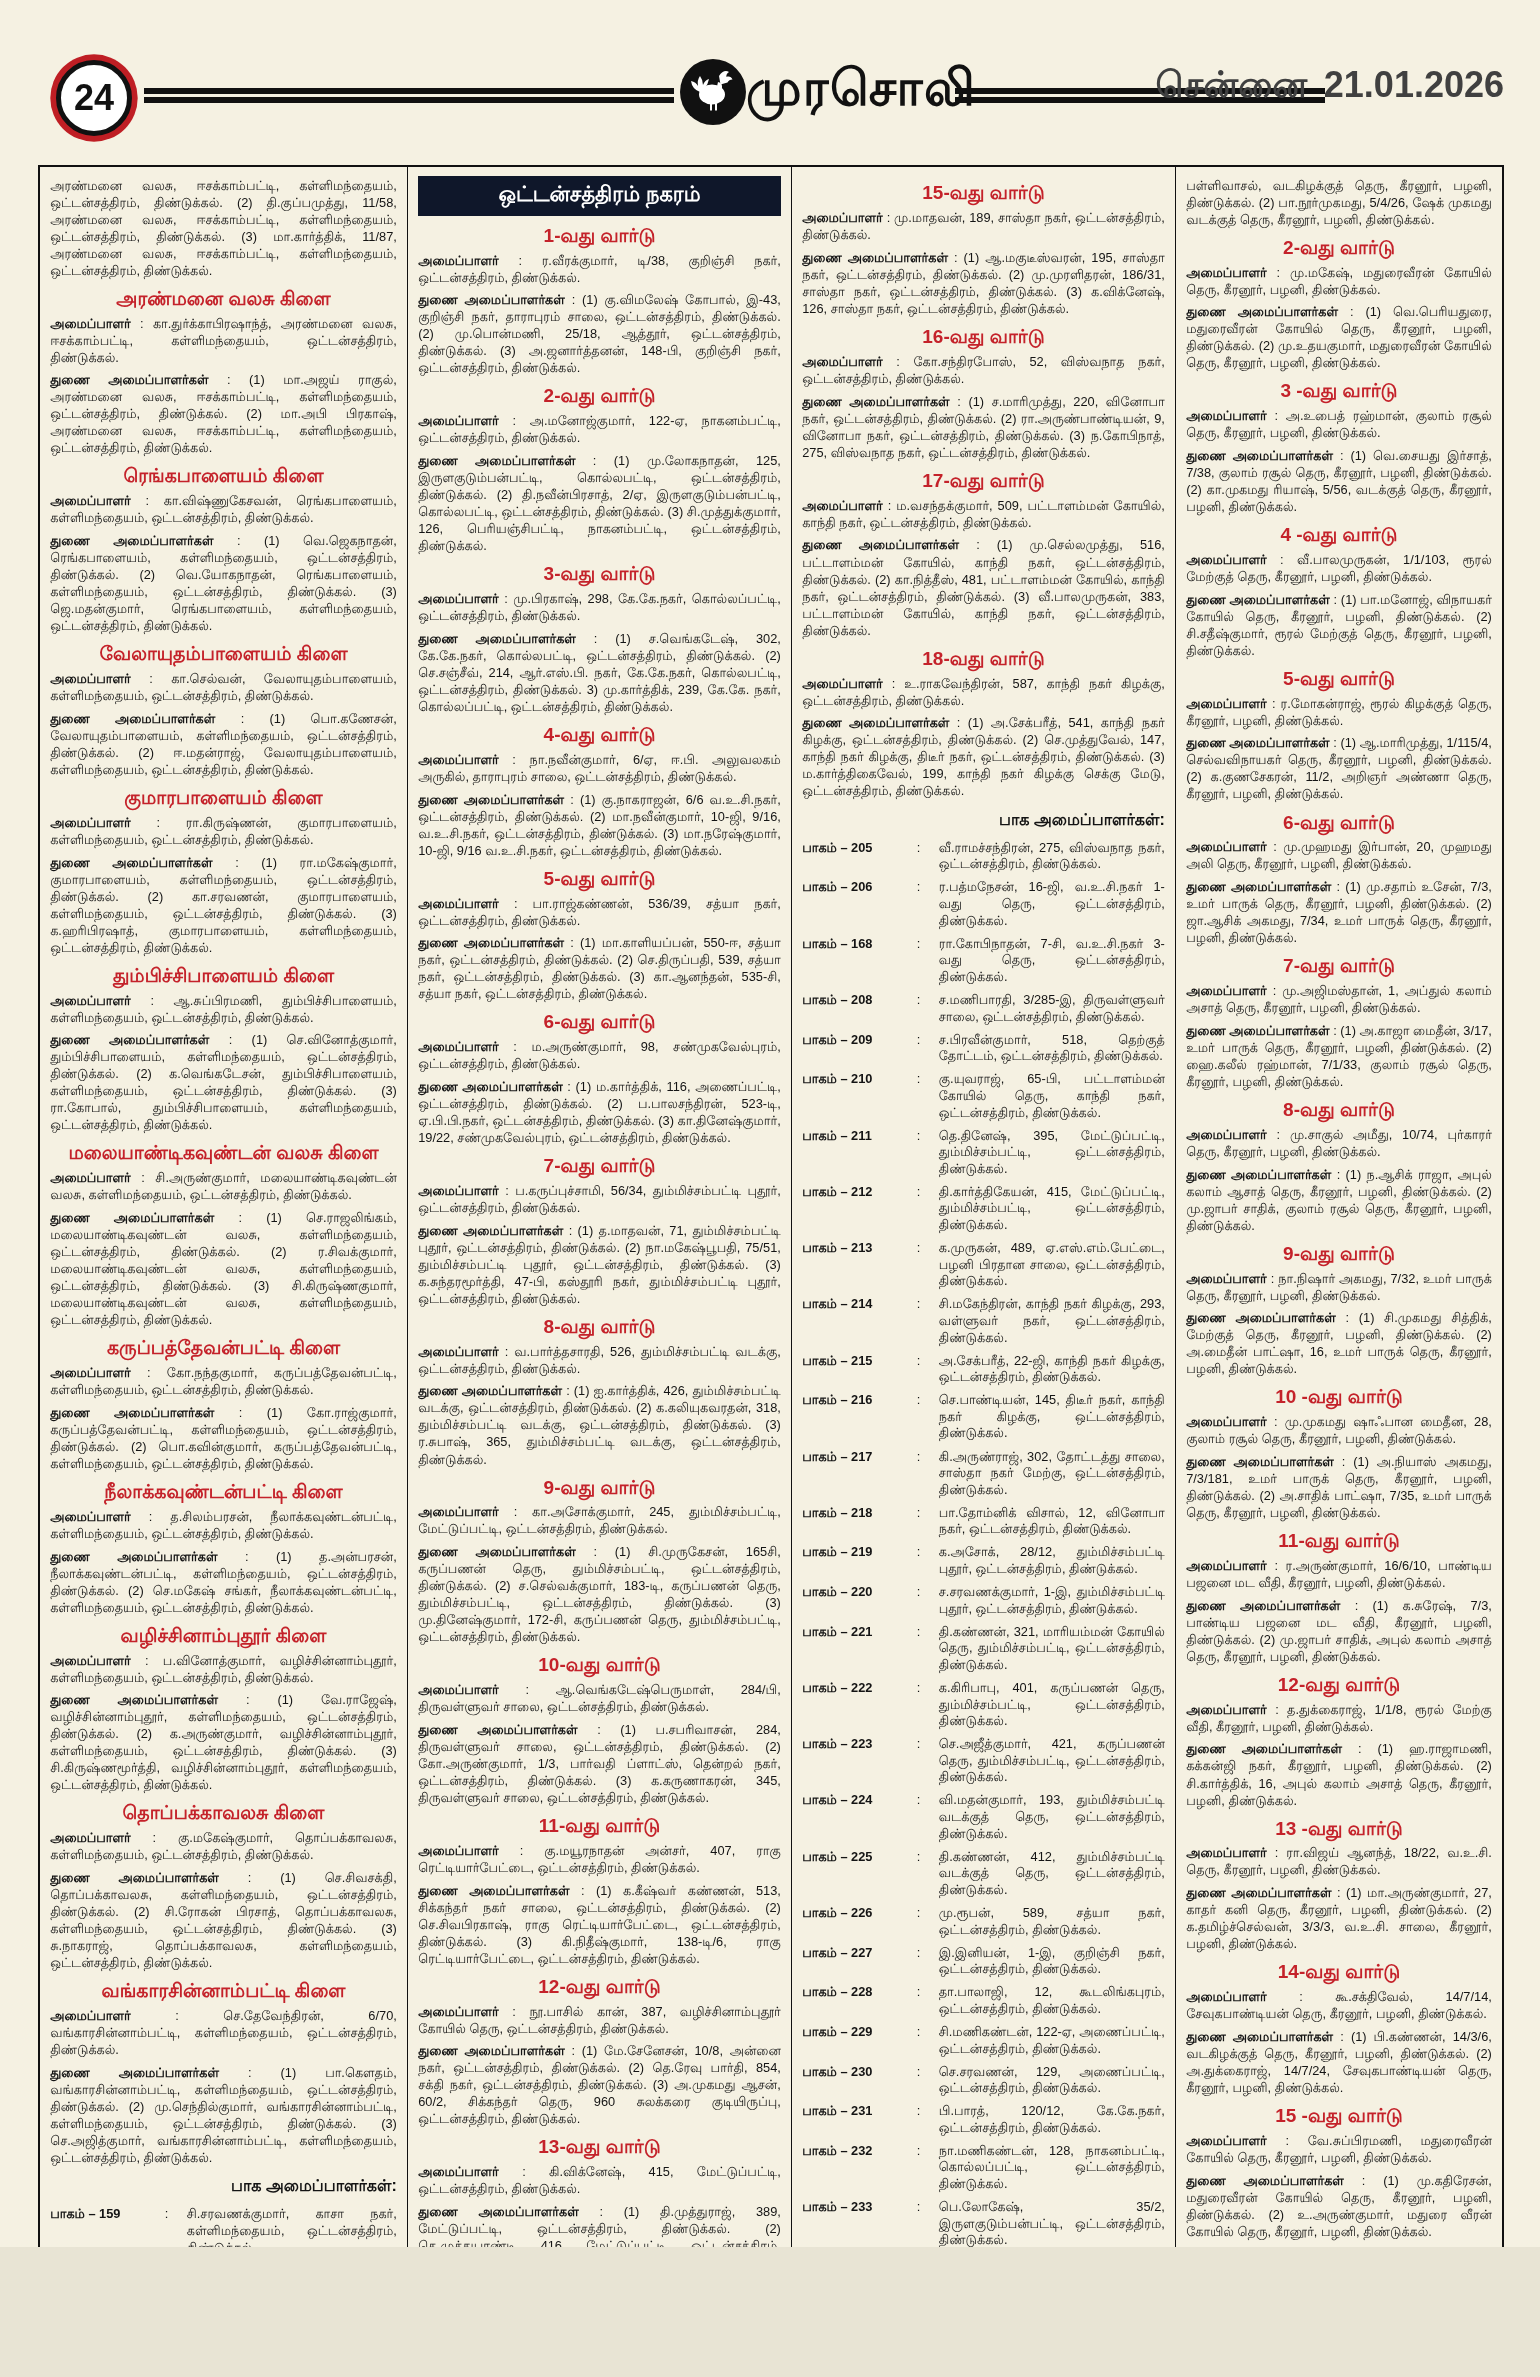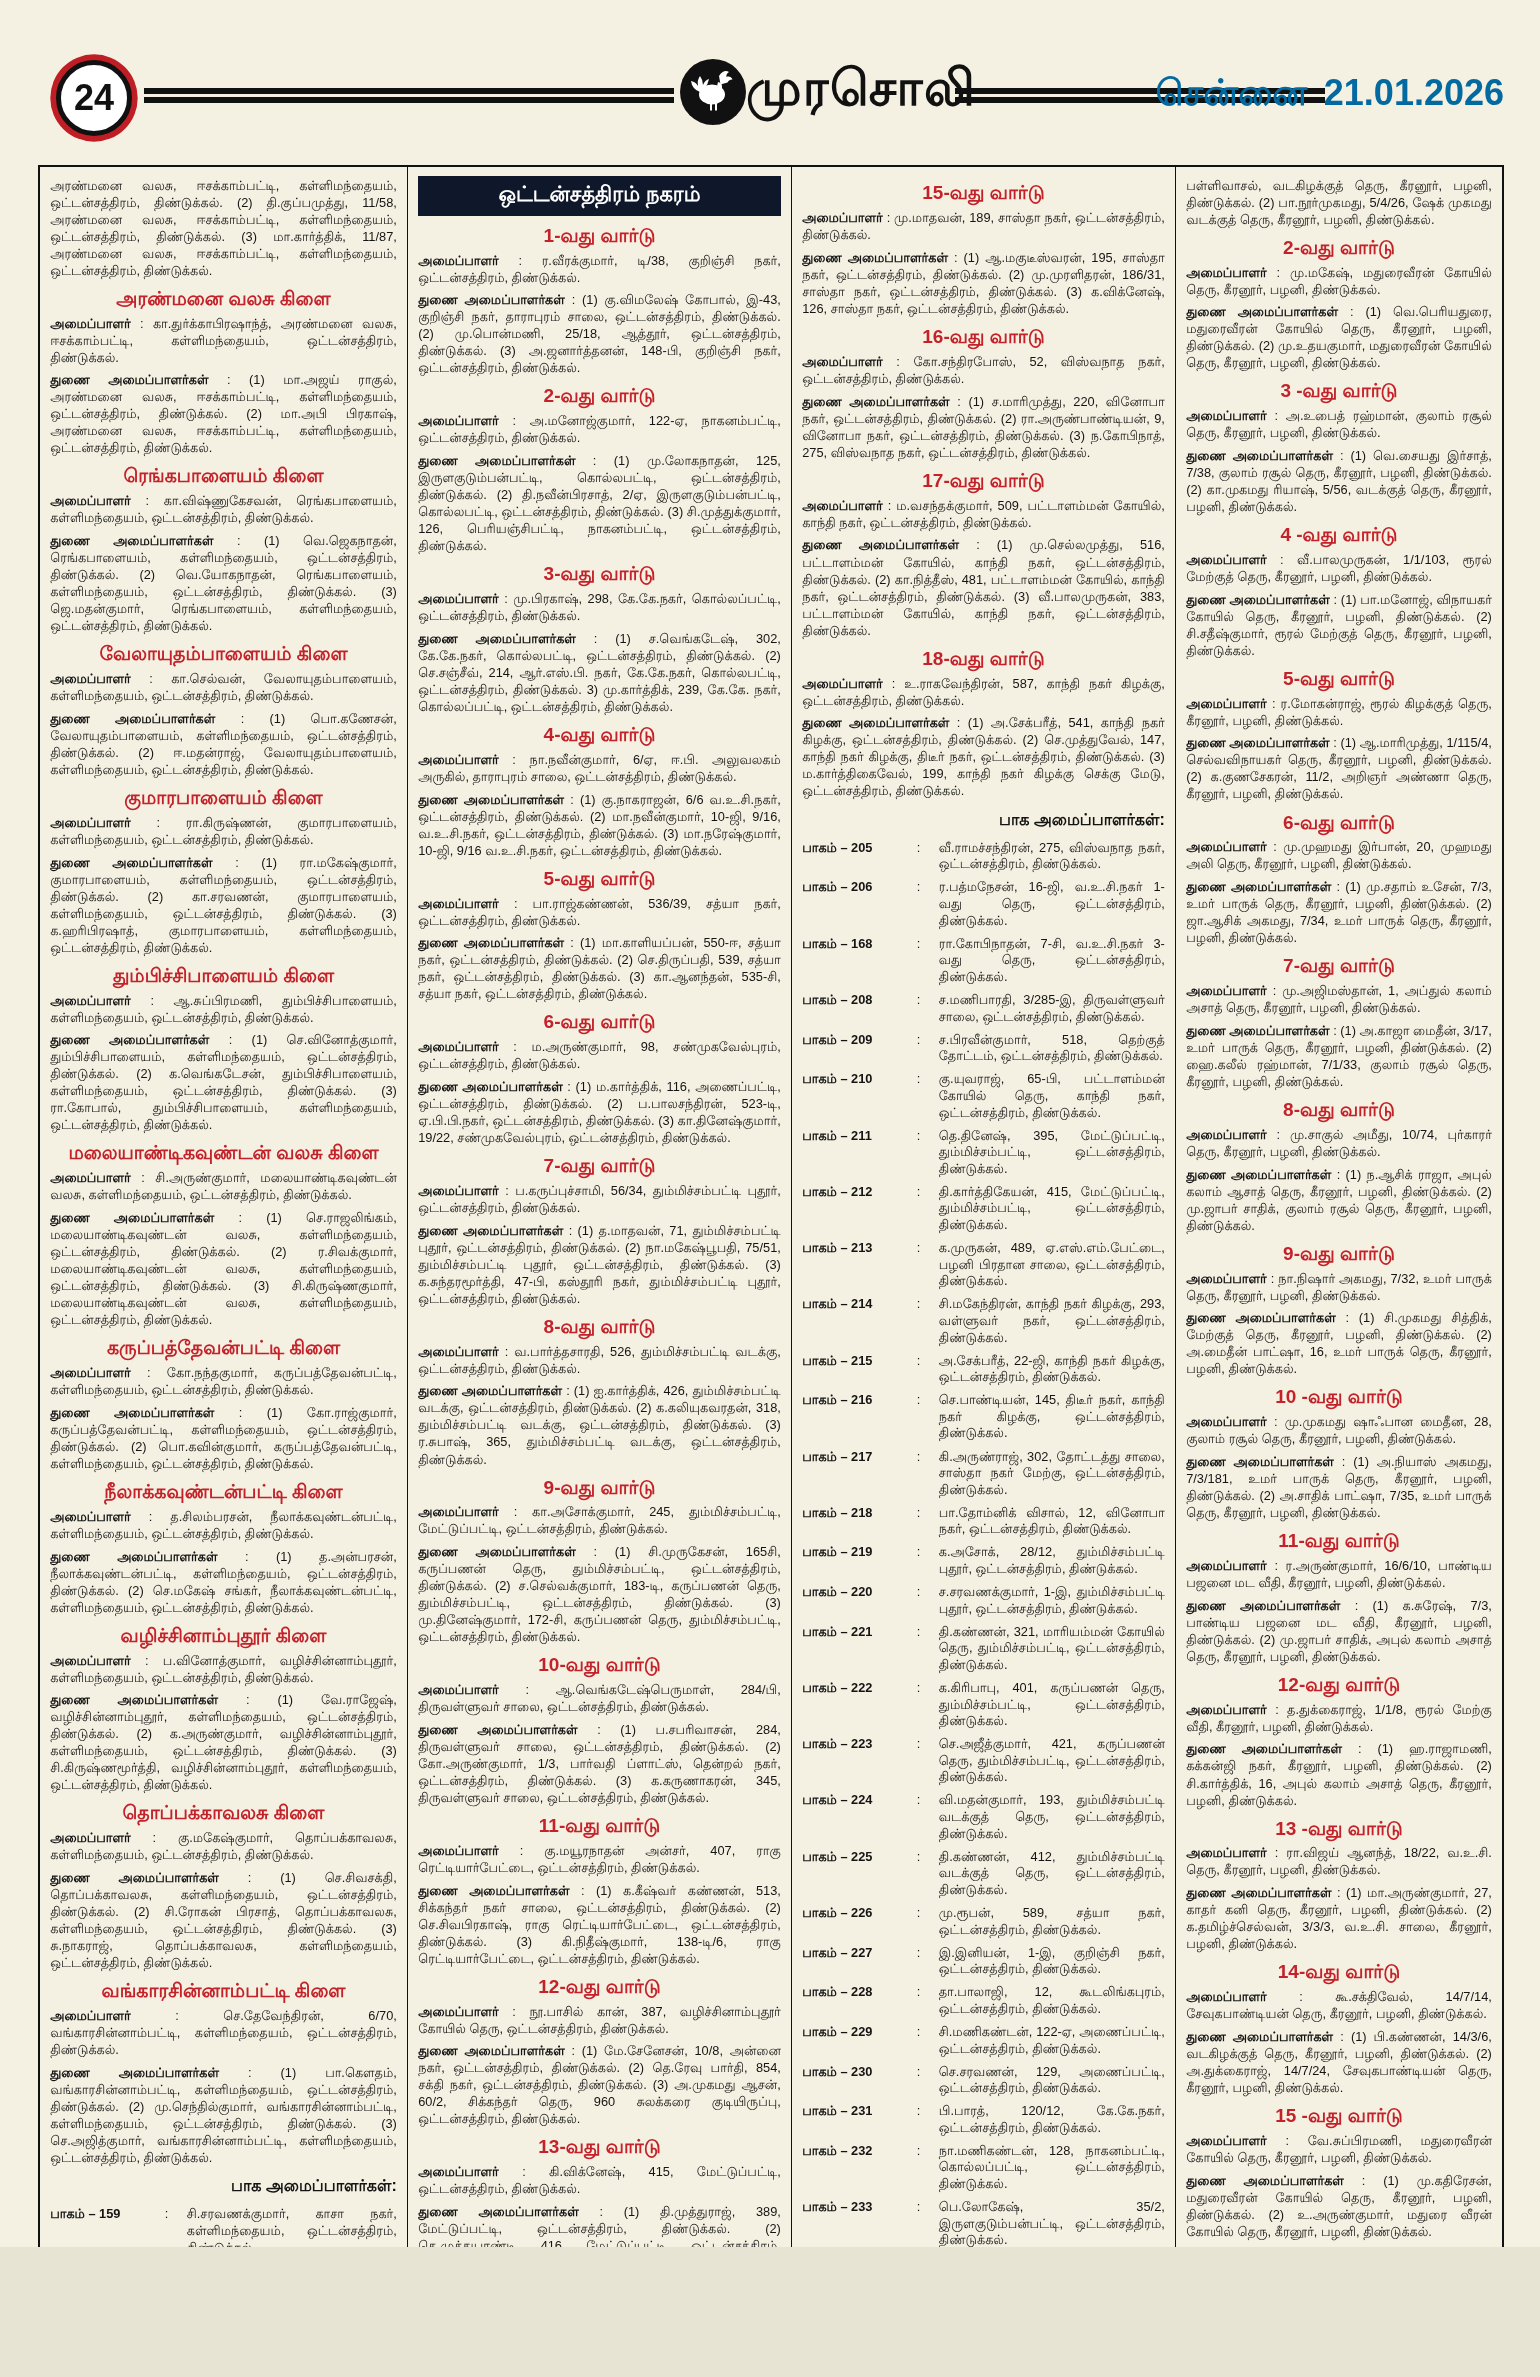--- a/index.html
+++ b/index.html
@@ -10,21 +10,21 @@
   
   #pageCircle{position:absolute;left:56px;top:60px;width:66px;height:66px;border-radius:50%;
     background:#fff;border:5.1px solid #111;box-shadow:0 0 0 5.7px #bf1e24;display:flex;align-items:center;justify-content:center;
     font-size:36px;font-weight:bold;color:#111;}
   .ruleband{position:absolute;height:14.7px;background:linear-gradient(#111 0 5.7px,rgba(0,0,0,0) 5.7px 9px,#111 9px 14.7px);}
   #ruleL{left:144px;top:88px;width:530px;}
   #ruleR{left:955px;top:88px;width:370px;}
   #masthead{position:absolute;left:680px;top:59px;display:flex;align-items:flex-start;gap:0;}
   #logoCircle{width:66px;height:66px;border-radius:50%;background:#111;display:flex;align-items:center;justify-content:center;}
   #mastText{font-size:50px;font-weight:bold;color:#111;letter-spacing:1.3px;}
-  #dateline{position:absolute;right:37px;top:72px;font-size:36px;font-weight:bold;color:#0369a1;white-space:nowrap;}
+  #dateline{position:absolute;right:37px;top:64px;font-size:36px;font-weight:bold;color:#404040;white-space:nowrap;}
   #dateline span{margin-left:16.6px;}
 
   
   #frame{position:absolute;left:38px;top:165px;width:1462px;height:2081px;border:2.6px solid #111;
     display:grid;grid-template-columns:368px 384px 384px 1fr;background:#f5f1e2;}
   .col{overflow:hidden;padding:6.4px 10.2px 5.1px 10.2px;}
   .col:not(:last-child){border-right:1.9px solid #111;}
 
   .body-p{font-size:12.8px;line-height:1.33;text-align:justify;margin:3.2px 0 5.7px 0;}
   .body-p b{font-weight:bold;}

